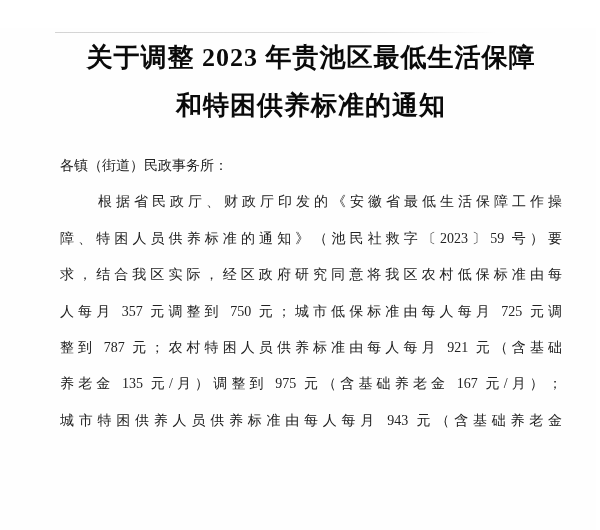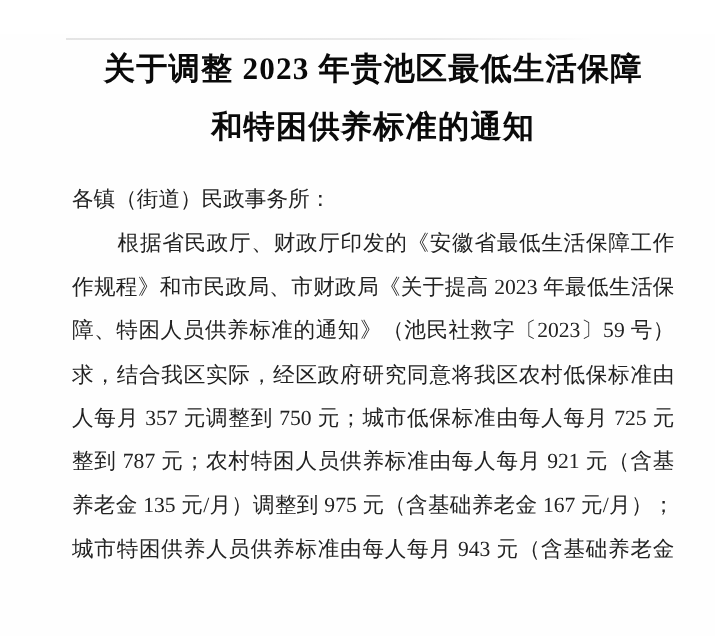--- a/index.html
+++ b/index.html
@@ -35,21 +35,21 @@
     font-size: 26px;
     font-weight: bold;
     color: #0a0a0a;
     line-height: 48px;
     letter-spacing: 1px;
   }
   .content {
     margin-top: 18px;
     padding-left: 60px;
     padding-right: 34px;
-    font-size: 18px;
+    font-size: 14px;
     line-height: 36.4px;
     color: #222222;
   }
   .line {
     height: 36.4px;
     overflow: hidden;
   }
   .line.justify {
     text-align: justify;
     text-align-last: justify;
@@ -63,21 +63,20 @@
 
 <div class="page">
   <div class="top-line"></div>
   <h1 class="title">
     <div class="title-line">关于调整 2023 年贵池区最低生活保障</div>
     <div class="title-line">和特困供养标准的通知</div>
   </h1>
   <div class="content" id="body-lines">
       <div class="line">各镇（街道）民政事务所：</div>
       <div class="line justify indent">根据省民政厅、财政厅印发的《安徽省最低生活保障工作操</div>
-      <div class="line justify">作规程》和市民政局、市财政局《关于提高 2023 年最低生活保</div>
       <div class="line justify">障、特困人员供养标准的通知》（池民社救字〔2023〕59 号）要</div>
       <div class="line justify">求，结合我区实际，经区政府研究同意将我区农村低保标准由每</div>
       <div class="line justify">人每月 357 元调整到 750 元；城市低保标准由每人每月 725 元调</div>
       <div class="line justify">整到 787 元；农村特困人员供养标准由每人每月 921 元（含基础</div>
       <div class="line justify">养老金 135 元/月）调整到 975 元（含基础养老金 167 元/月）；</div>
       <div class="line justify">城市特困供养人员供养标准由每人每月 943 元（含基础养老金</div>
     </div>
 </div>
 
 </body></html>

